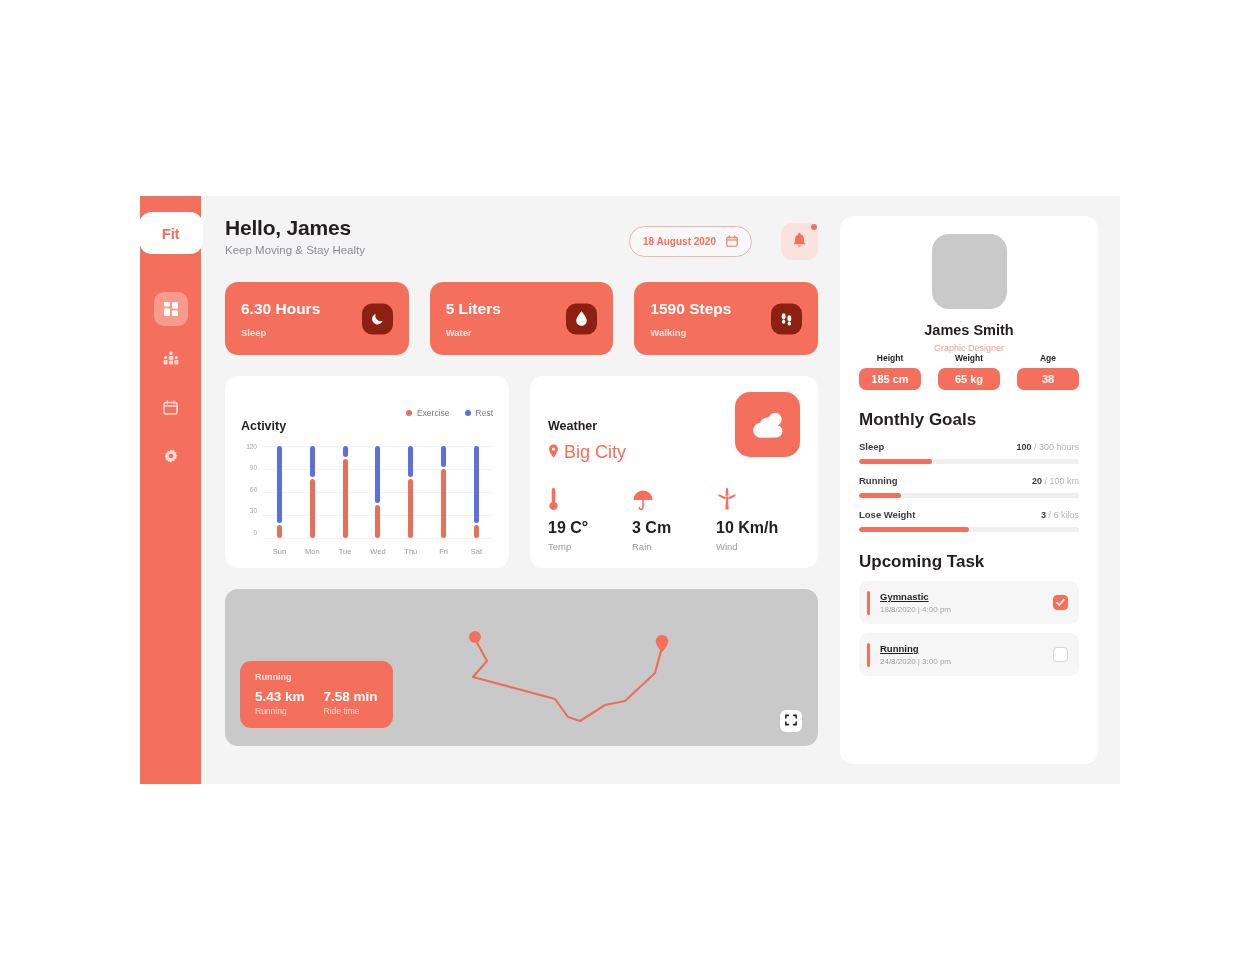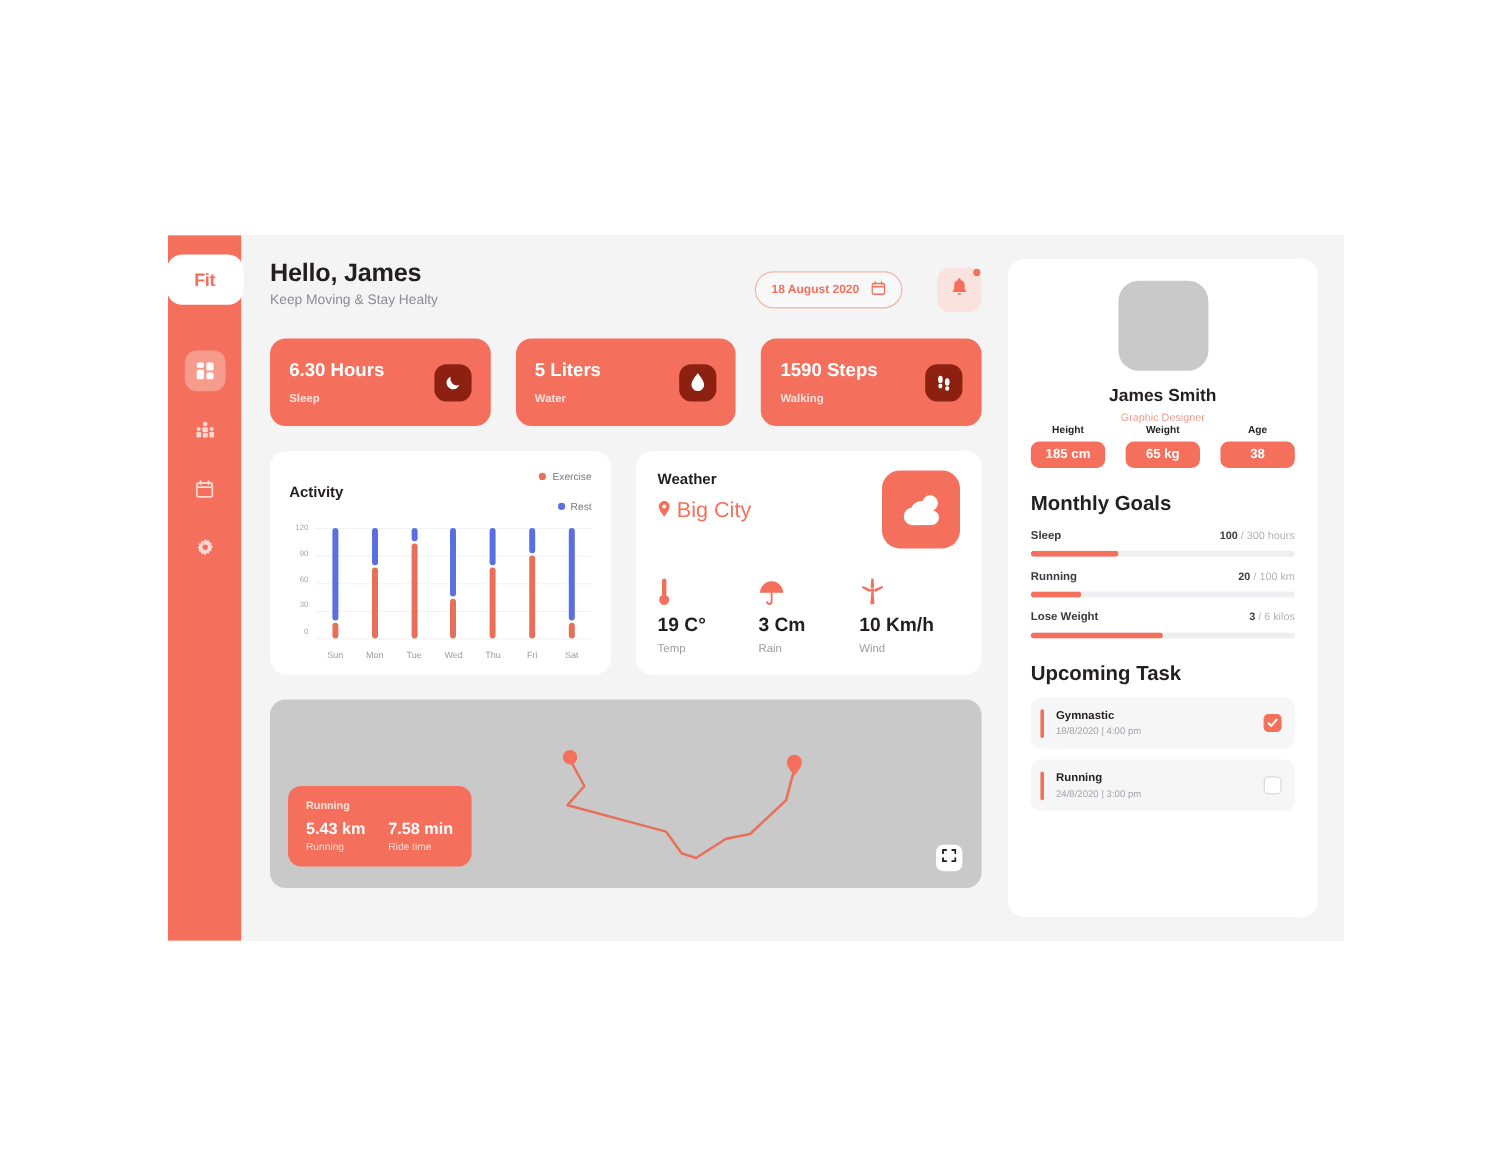--- a/index.html
+++ b/index.html
@@ -110,22 +110,22 @@
   
   .mid-row { display: flex; gap: 21px; margin-top: 21px; }
   .card {
     background: #ffffff;
     border-radius: 13px;
   }
   .activity-card { flex: 1 1 0; padding: 16px 16px 10px 16px; min-width: 0; }
   .weather-card { flex: 1 1 0; padding: 16px 18px 14px 18px; min-width: 0; }
 
   .card-head { display: flex; align-items: center; justify-content: space-between; }
-  .card-title { font-size: 12.5px; font-weight: bold; color: #231f20; }
-  .legend { display: flex; gap: 15px; align-items: flex-end; flex-direction: column; }
+  .card-title { font-size: 12.5px; font-weight: bold; color: #231f20; margin-top: 27px; }
+  .legend { display: flex; gap: 15px; align-items: flex-start; }
   .legend-item { display: flex; align-items: center; gap: 5px; }
   .legend-dot { width: 6px; height: 6px; border-radius: 50%; }
   .legend-text { font-size: 8.5px; color: #79797f; }
 
   
   .chart { margin-top: 13px; display: flex; height: 112px; }
   .y-axis {
     width: 22px;
     display: flex; flex-direction: column; justify-content: space-between;
     align-items: flex-end;
@@ -261,21 +261,21 @@
     background: #f6f6f7;
     border-radius: 9px;
     height: 43px;
     display: flex; align-items: center;
     padding-right: 11px;
     position: relative;
     overflow: hidden;
   }
   .task-bar { width: 3px; height: 24px; border-radius: 2px; background: #f4705c; margin-left: 8px; }
   .task-text { flex: 1; padding-left: 10px; }
-  .task-name { font-size: 9.5px; font-weight: bold; color: #231f20; }
+  .task-name { font-size: 9.5px; font-weight: bold; color: #231f20; text-decoration: underline; }
   .task-time { font-size: 8px; color: #a3a3aa; margin-top: 3px; }
   .task-check {
     width: 15px; height: 15px; border-radius: 4px;
     border: 1px solid #d6d6da; background: #ffffff;
     display: flex; align-items: center; justify-content: center;
     cursor: pointer;
   }
   .task-check.checked { background: #f4705c; border-color: #f4705c; }
 </style>
 </head>

